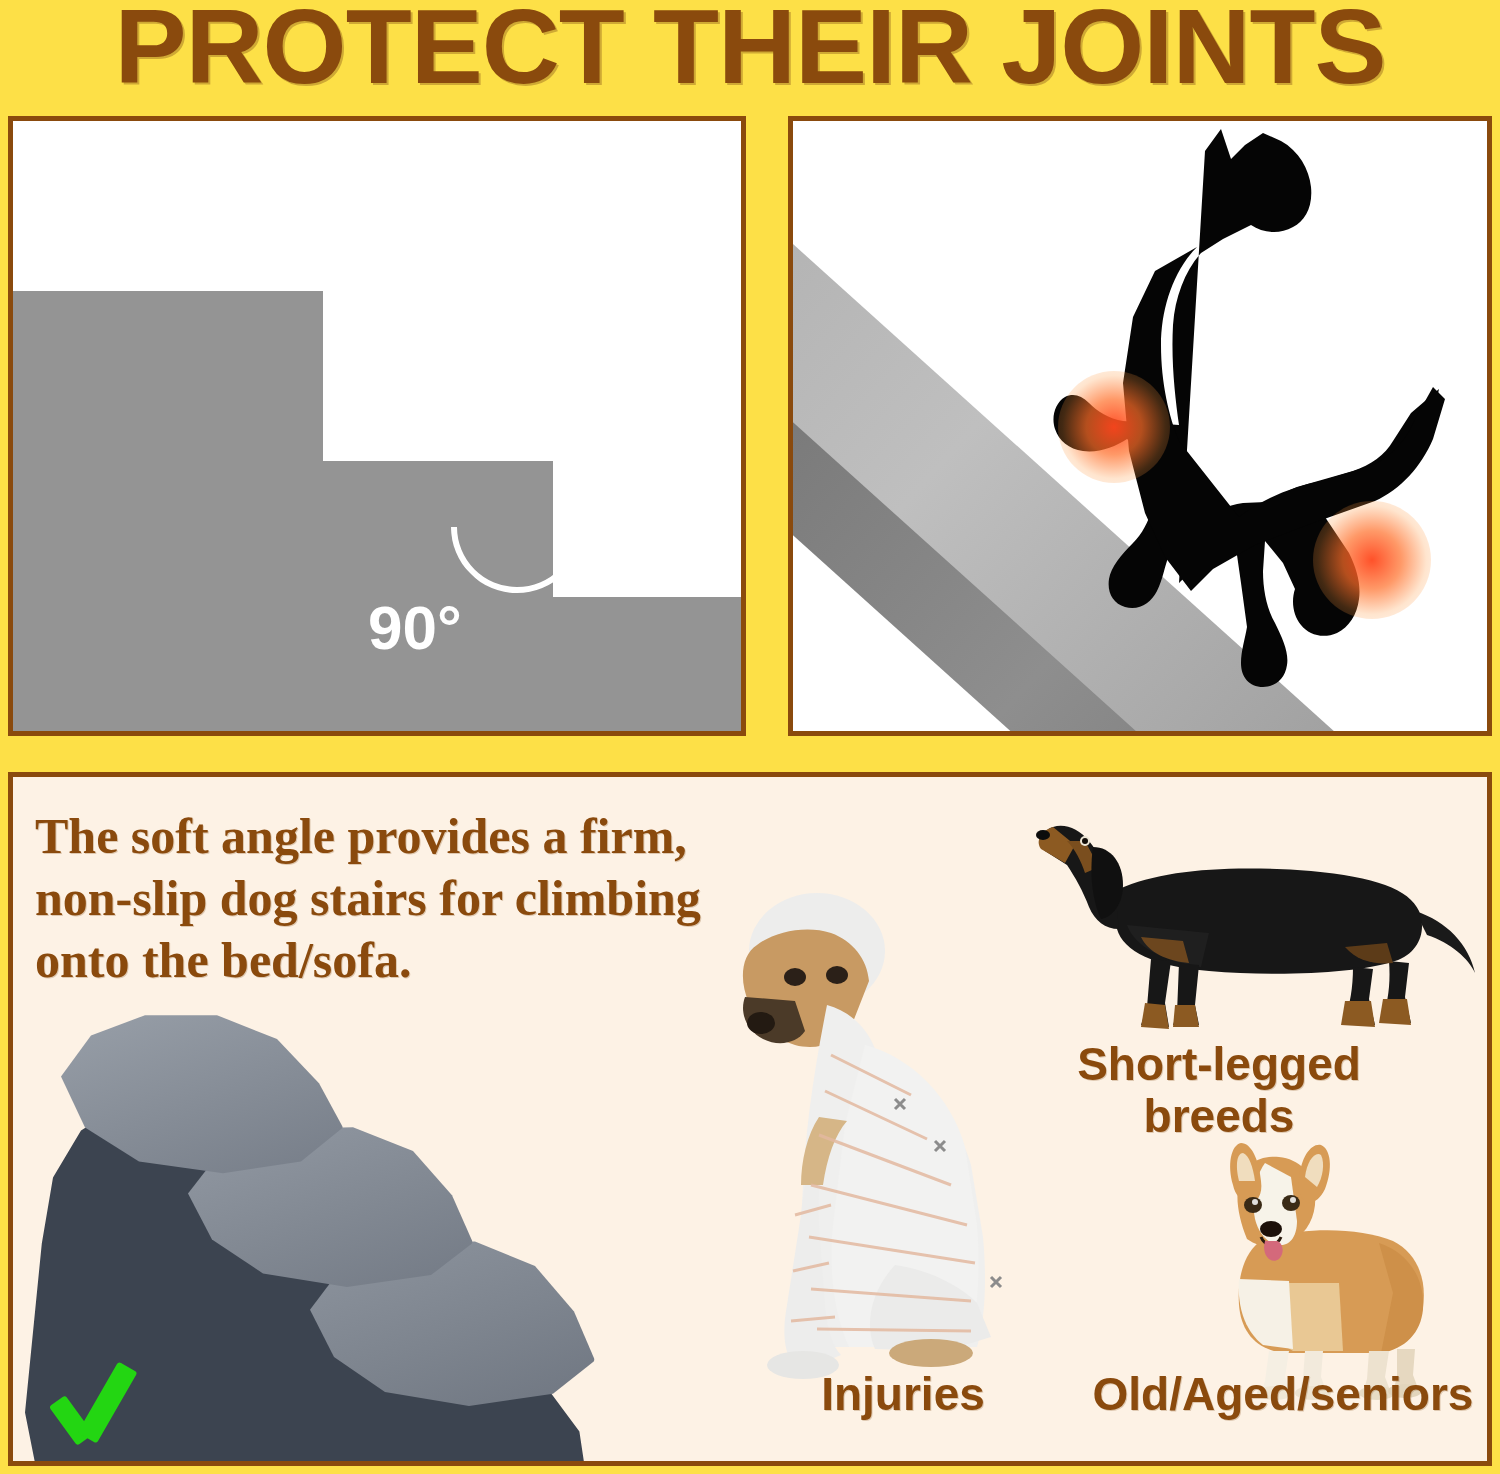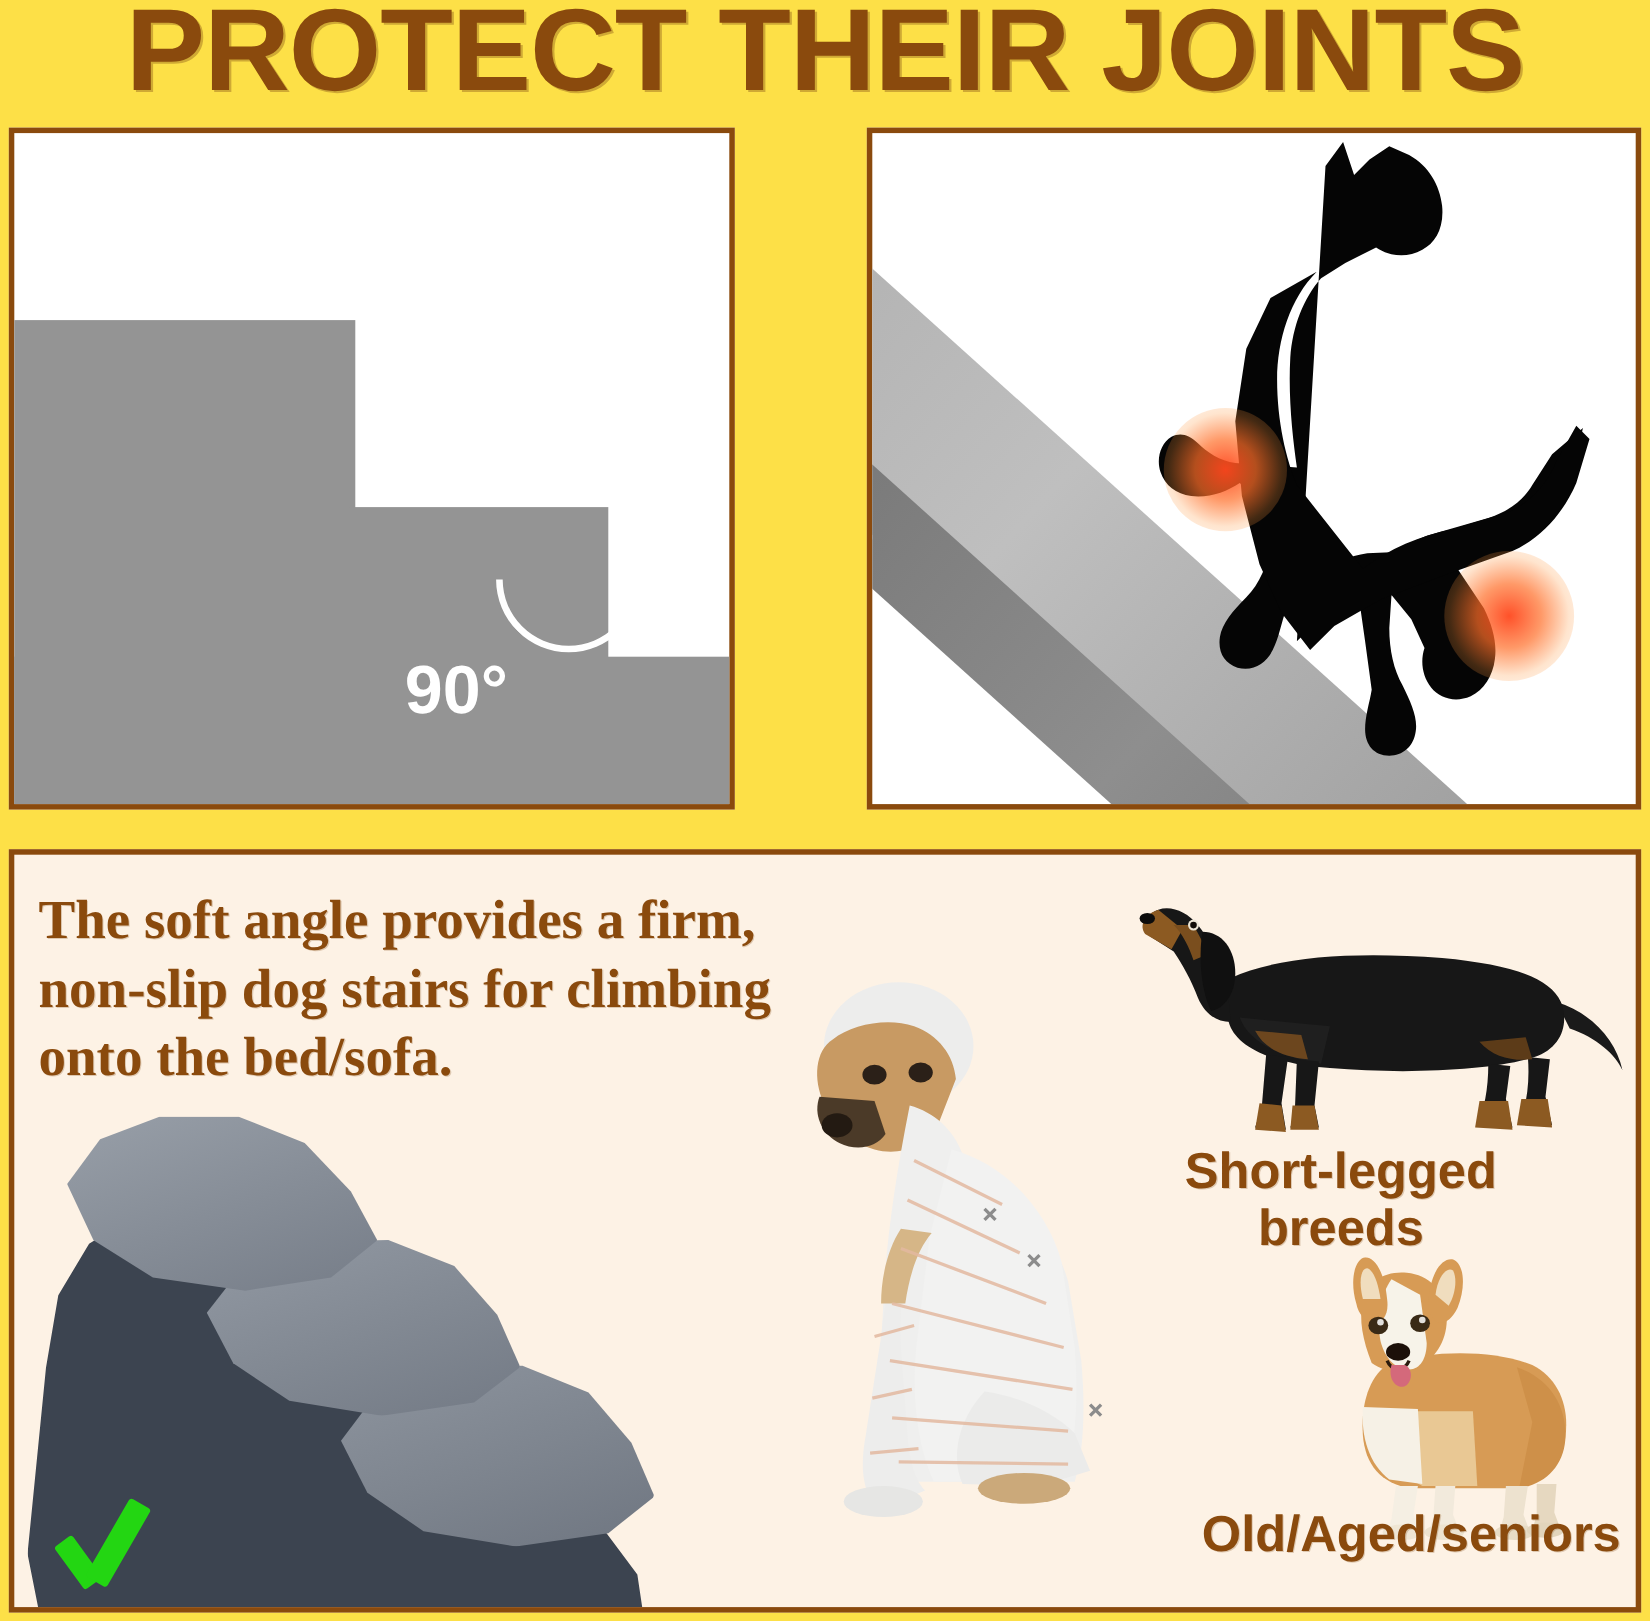--- a/index.html
+++ b/index.html
@@ -40,21 +40,21 @@
 
   
   .panel {
     position: absolute;
     box-sizing: border-box;
     border: 5px solid #8A4A0D;
     overflow: hidden;
   }
   #panel-steps {
     left: 8px;  top: 116px;
-    width: 660px; height: 620px;
+    width: 738px; height: 620px;
     background: #ffffff;
     padding-left: 19px;
   }
   #panel-ramp {
     left: 788px; top: 116px;
     width: 704px; height: 620px;
     background: #ffffff;
   }
   #panel-solution {
     left: 8px;  top: 772px;
@@ -501,16 +501,17 @@
       <path d="M162 208 L160 236 L156 250 L184 250 L178 234 L180 208 Z" fill="#F2EADC"></path>
       <path d="M226 208 L224 236 L220 250 L248 250 L242 234 L246 208 Z" fill="#EDE2CF"></path>
       <path d="M254 206 L254 234 L250 248 L276 248 L270 232 L272 206 Z" fill="#E6D8C0"></path>
       <ellipse cx="132" cy="250" rx="18" ry="7" fill="#EFE6D4"></ellipse>
       <ellipse cx="170" cy="250" rx="18" ry="7" fill="#EDE3D0"></ellipse>
       <ellipse cx="234" cy="250" rx="18" ry="7" fill="#E7DCC6"></ellipse>
       <ellipse cx="262" cy="248" rx="17" ry="7" fill="#E2D5BC"></ellipse>
     </svg>
 
     <div class="caption" id="cap-short">Short-legged breeds</div>
+    <div class="caption" id="cap-injury">Injuries</div>
     <div class="caption" id="cap-senior">Old/Aged/seniors</div>
   </div>
 
 </div>
 
 </body></html>

